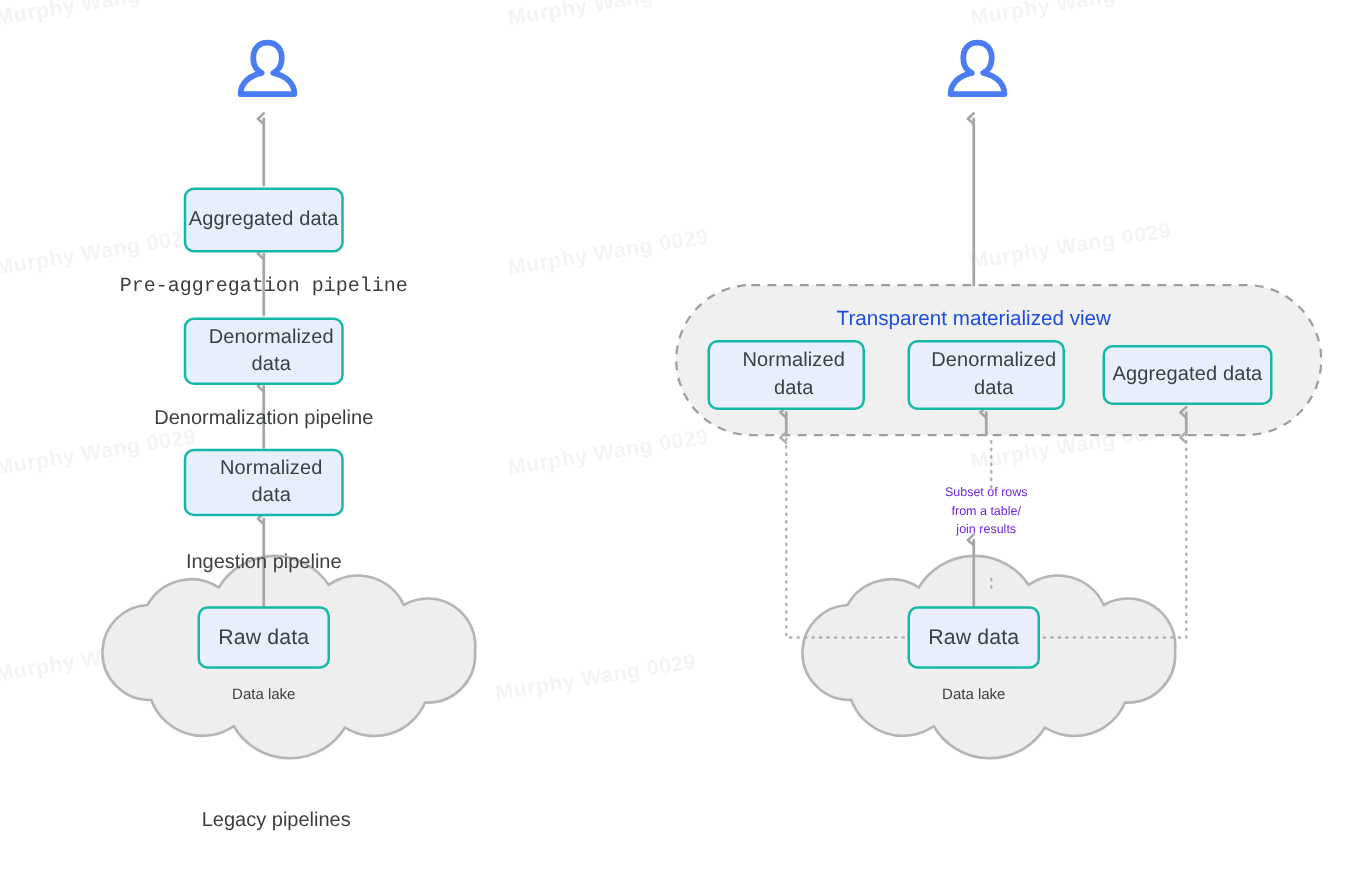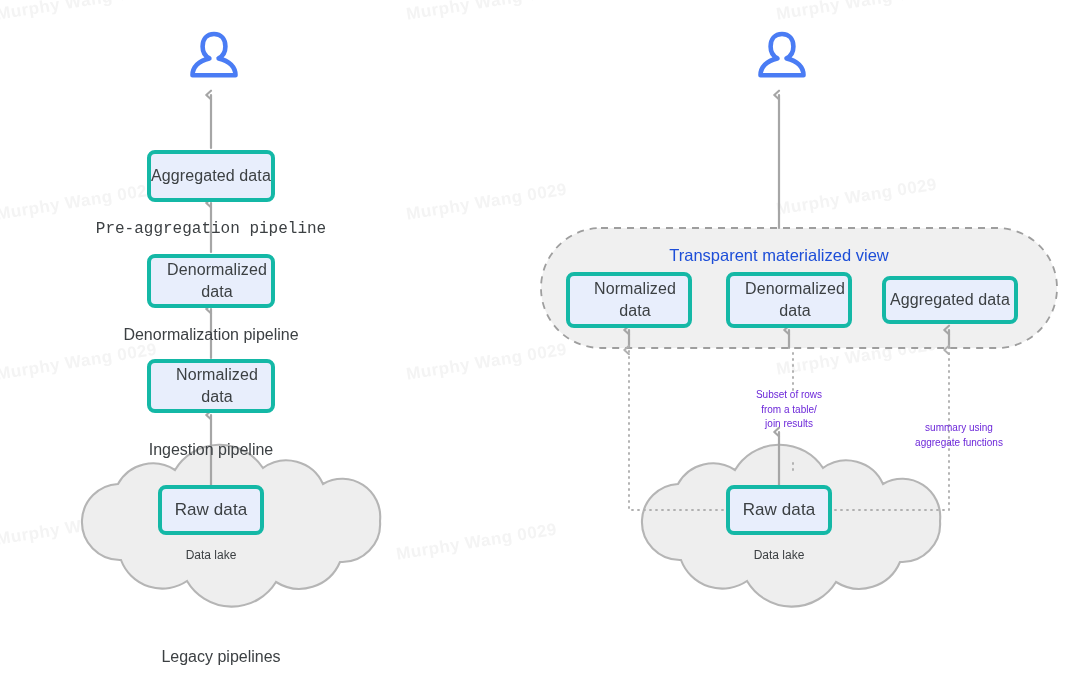--- a/index.html
+++ b/index.html
@@ -24,21 +24,21 @@
     left: 0;
     top: 0;
     width: 1080px;
     height: 697px;
     pointer-events: none;
   }
   .node {
     position: absolute;
     box-sizing: border-box;
     background: #e8eefc;
-    border: 4px solid #14b8a6;
+    border: 2px solid #14b8a6;
     border-radius: 8px;
     display: flex;
     align-items: center;
     justify-content: center;
     text-align: center;
     color: #3c4043;
     font-size: 16px;
     line-height: 1.30;
     letter-spacing: 0.1px;
   }
@@ -245,22 +245,20 @@
 
   <div class="node" style="left:882px; top:276px; width:136px; height:48px;">
     <span>Aggregated data</span>
   </div>
 
 
   <div class="small-label" style="left:721px; top:388px; width:136px;">Subset of rows
 from a table/
 join results</div>
 
-  <div class="small-label" style="left:884px; top:421px; width:150px;">summary using
-aggregate functions</div>
 
   <div class="node" style="left:726px; top:485px; width:106px; height:50px; font-size:17px;">
     <span>Raw data</span>
   </div>
 
   <div class="lake-title" style="left:679px; top:548px; width:200px;">Data lake</div>
 
 
 </div>
 

